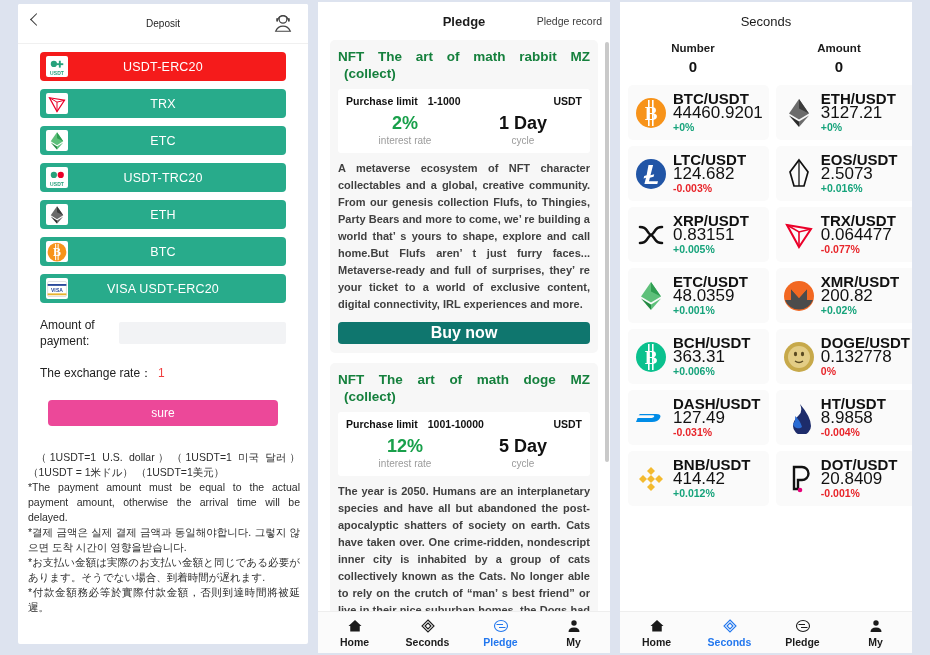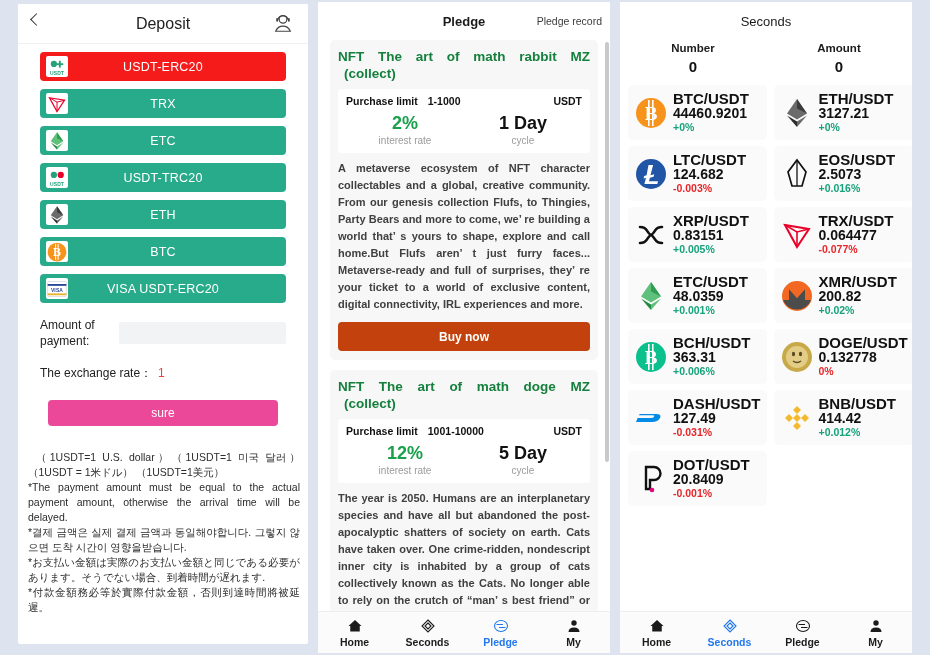--- a/index.html
+++ b/index.html
@@ -20,21 +20,21 @@
   #phone-pledge  { left: 318px; width: 292px; height: 651px; top: 2px; }
   #phone-seconds { left: 620px; width: 292px; height: 651px; top: 2px; }
 
   
   .title-bar {
     height: 40px; display: flex; align-items: center;
     position: relative; background:#fff;
     border-bottom: 1px solid #f0f0f0;
   }
   .title-bar .title {
-    flex: 1; text-align: center; font-size: 16px; color: #222;
+    flex: 1; text-align: center; font-size: 10px; color: #222;
   }
   .back-chev {
     position: absolute; left: 14px; top: 11px;
     width: 9px; height: 9px;
     border-left: 1.6px solid #333; border-bottom: 1.6px solid #333;
     transform: rotate(45deg);
   }
   .avatar-ico { position:absolute; right: 14px; top: 8px; }
 
   
@@ -95,22 +95,22 @@
   .pstats { display: flex; margin-top: 6px; }
   .pstat { flex: 1; text-align: center; }
   .pstat .big { font-size: 18px; font-weight: bold; color: #111; }
   .pstat .big.green { color: #19a04b; }
   .pstat .cap { font-size: 10px; color: #9b9b9b; margin-top: 1px; }
   .pdesc {
     font-size: 11px; font-weight: bold; color: #404040; line-height: 17px;
     text-align: justify; margin-top: 7px;
   }
   .buy-btn {
-    margin-top: 9px; height: 29px; background: #c2410c; color: #fff;
-    border-radius: 4px; font-size: 12px; font-weight: bold;
+    margin-top: 9px; height: 22px; background: #0f766e; color: #fff;
+    border-radius: 4px; font-size: 16px; font-weight: bold;
     display: flex; align-items: center; justify-content: center; cursor: pointer;
   }
 
   
   .tabbar {
     position: absolute; bottom: 0; left: 0; right: 0; height: 42px;
     background: #fbfbfb; border-top: 1px solid #eee;
     display: flex; align-items: center;
   }
   .tab { flex: 1; text-align: center; cursor: pointer; }
@@ -126,21 +126,21 @@
   .sum-col .lb { font-size: 11.5px; font-weight: bold; color: #1b1b1b; }
   .sum-col .vl { font-size: 15px; font-weight: bold; color: #111; margin-top: 4px; }
   .grid { padding: 0 8px; display: grid; grid-template-columns: 1fr 1fr; gap: 6px 7px; }
   .tick {
     background: #fafafa; border-radius: 5px; height: 55px;
     display: flex; align-items: center; padding: 0 6px; cursor: pointer;
   }
   .tick .logo { width: 34px; height: 34px; flex: 0 0 34px; display:flex; align-items:center; justify-content:center; margin-right: 5px;}
   .tick .txt { line-height: 14px; }
   .tick .pair { font-size: 15px; font-weight: bold; color: #111; }
-  .tick .price { font-size: 14px; font-weight: bold; color: #111; }
+  .tick .price { font-size: 17px; font-weight: normal; color: #111; }
   .tick .chg { font-size: 10.5px; font-weight: bold; }
   .chg.up { color: #16a37b; }
   .chg.down { color: #e8252a; }
   .chg.flat { color: #e8252a; }
 </style>
 </head>
 <body>
 
 <div class="screens">
 
@@ -518,20 +518,33 @@
           </div>
           <div class="txt">
             <div class="pair">DASH/USDT</div>
             <div class="price">127.49</div>
             <div class="chg down">-0.031%</div>
           </div>
         </div>
         <div class="tick">
           <div class="logo">
             <svg width="32" height="32" viewBox="0 0 32 32">
+              <path d="M17 2 q3 7-1 11 q-6 5.6-6 11 a9 9 0 0 0 18 0 q0-9-11-22z" fill="#1d2c6b"></path>
+              <path d="M12 14 q1 5-2 8 a5.5 5.5 0 0 0 9 3 q-2-7-7-11z" fill="#2a6cd4"></path>
+            </svg>
+          </div>
+          <div class="txt">
+            <div class="pair">HT/USDT</div>
+            <div class="price">8.9858</div>
+            <div class="chg down">-0.004%</div>
+          </div>
+        </div>
+        <div class="tick">
+          <div class="logo">
+            <svg width="32" height="32" viewBox="0 0 32 32">
               <g fill="#f3ba2f">
                 <path d="M16 4 l4 4 -4 4 -4-4z"></path>
                 <path d="M16 20 l4 4 -4 4 -4-4z"></path>
                 <path d="M8 12 l4 4 -4 4 -4-4z"></path>
                 <path d="M24 12 l4 4 -4 4 -4-4z"></path>
                 <path d="M16 12 l4 4 -4 4 -4-4z"></path>
               </g>
             </svg>
           </div>
           <div class="txt">

